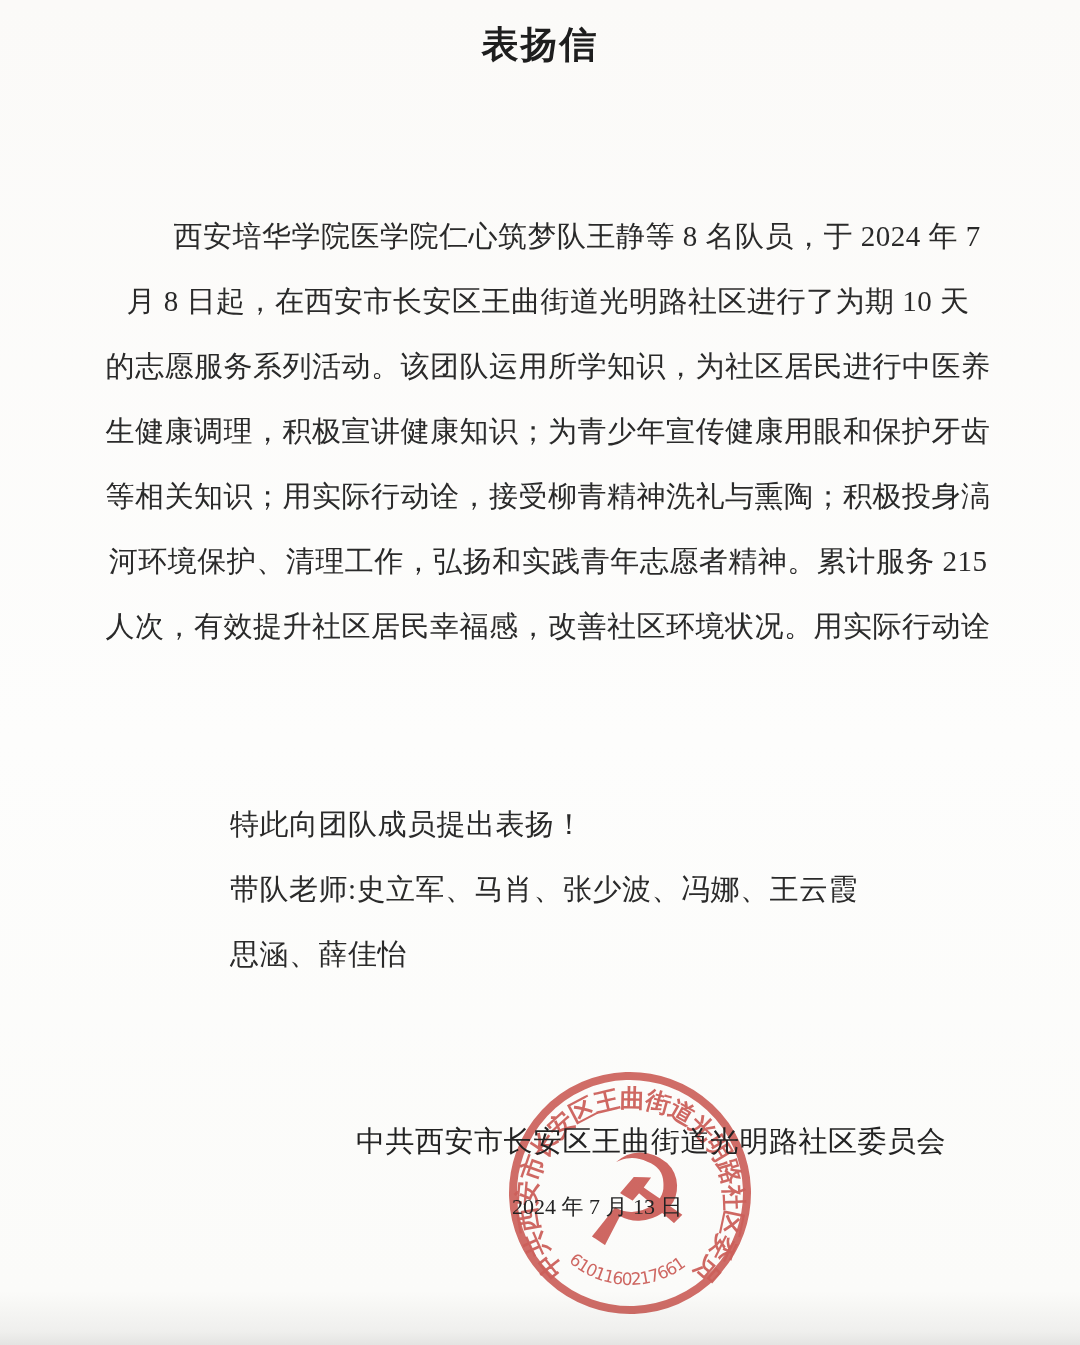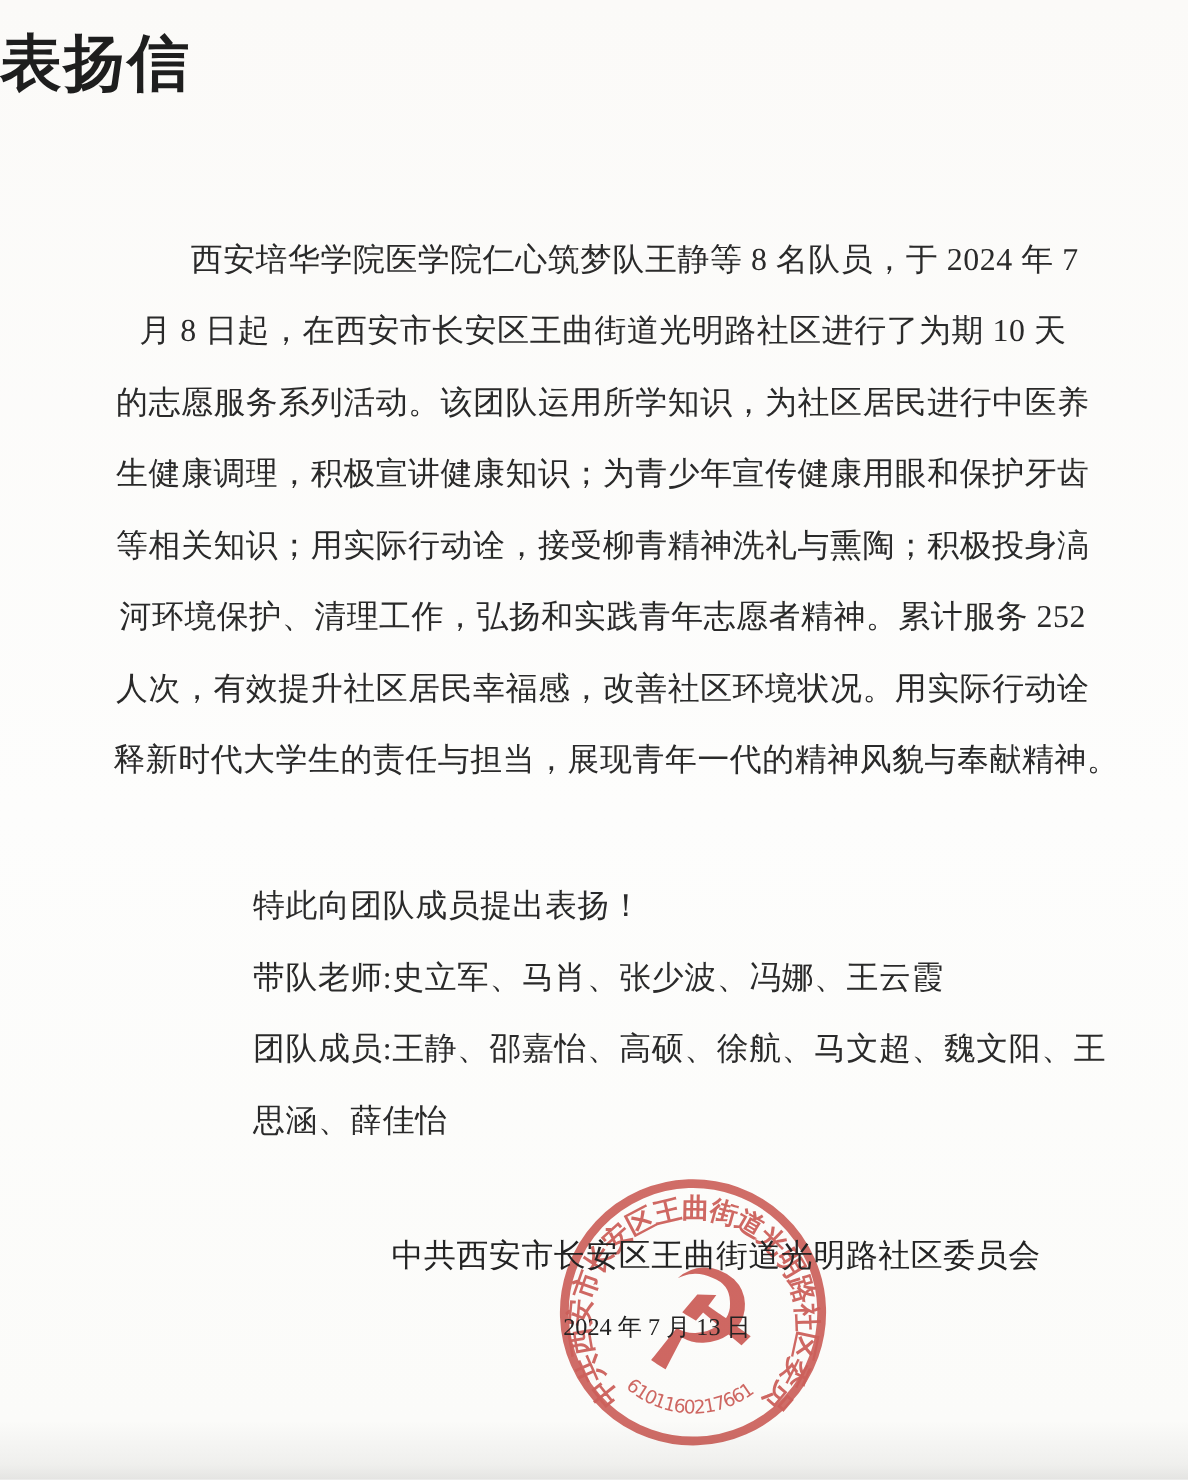--- a/index.html
+++ b/index.html
@@ -11,21 +11,22 @@
   .page {
     position: relative;
     width: 1080px; height: 1345px;
     overflow: hidden;
     background: linear-gradient(180deg, #fbfaf8 0%, #fdfdfc 55%, #fbfbf9 96%, #efefed 99%, #e4e4e2 100%);
     color: #262626;
   }
   .doc-title {
     position: absolute;
     top: 20px; left: 0; width: 100%;
-    font-size: 56px;
+    text-align: center;
+    font-size: 37px;
     font-weight: 700;
     letter-spacing: 2px;
     color: #1e1e1e;
   }
   .salutation {
     position: absolute;
     top: 146px; left: 103px;
     font-size: 30px;
     letter-spacing: 1px;
   }
@@ -92,29 +93,27 @@
 
   <div class="doc-title">表扬信</div>
 
 
   <div class="body-lines">
       <div class="line">西安培华学院医学院仁心筑梦队王静等 8 名队员，于 2024 年 7</div>
       <div class="line">月 8 日起，在西安市长安区王曲街道光明路社区进行了为期 10 天</div>
       <div class="line">的志愿服务系列活动。该团队运用所学知识，为社区居民进行中医养</div>
       <div class="line">生健康调理，积极宣讲健康知识；为青少年宣传健康用眼和保护牙齿</div>
       <div class="line">等相关知识；用实际行动诠，接受柳青精神洗礼与熏陶；积极投身滈</div>
-      <div class="line">河环境保护、清理工作，弘扬和实践青年志愿者精神。累计服务 252</div>
+      <div class="line">河环境保护、清理工作，弘扬和实践青年志愿者精神。累计服务 215</div>
       <div class="line">人次，有效提升社区居民幸福感，改善社区环境状况。用实际行动诠</div>
-      <div class="line">释新时代大学生的责任与担当，展现青年一代的精神风貌与奉献精神。</div>
     </div>
 
   <div class="closing-lines">
       <div class="line">特此向团队成员提出表扬！</div>
       <div class="line">带队老师:史立军、马肖、张少波、冯娜、王云霞</div>
-      <div class="line">团队成员:王静、邵嘉怡、高硕、徐航、马文超、魏文阳、王</div>
       <div class="line">思涵、薛佳怡</div>
     </div>
 
   <div class="seal">
     <svg width="340" height="330" viewBox="0 0 340 330" xmlns="http://www.w3.org/2000/svg">
       <defs>
         <path id="arcTop" d="M 101.6 239.9 A 95 95 0 1 1 238.4 239.9" fill="none"></path>
         <path id="arcBottom" d="M 102.7 227.7 A 92 92 0 0 0 237.3 227.7" fill="none"></path>
       </defs>
       <circle cx="170" cy="165" r="117" fill="none" stroke="#c7453f" stroke-width="8" stroke-opacity="0.92"></circle>

